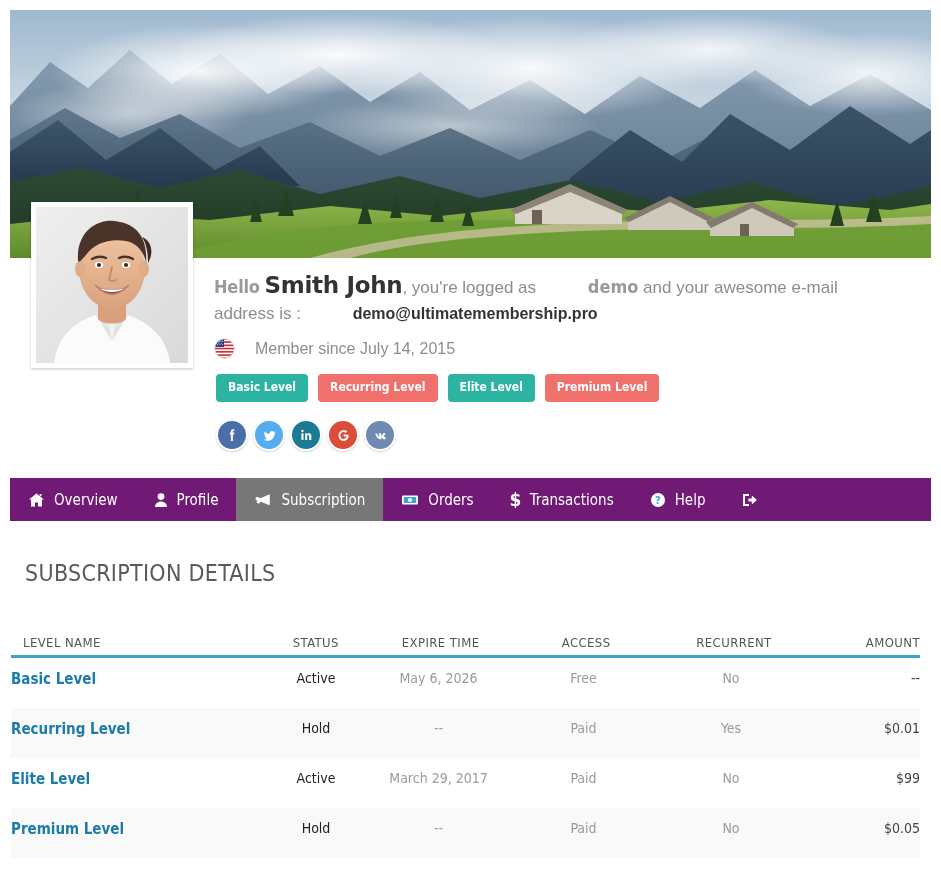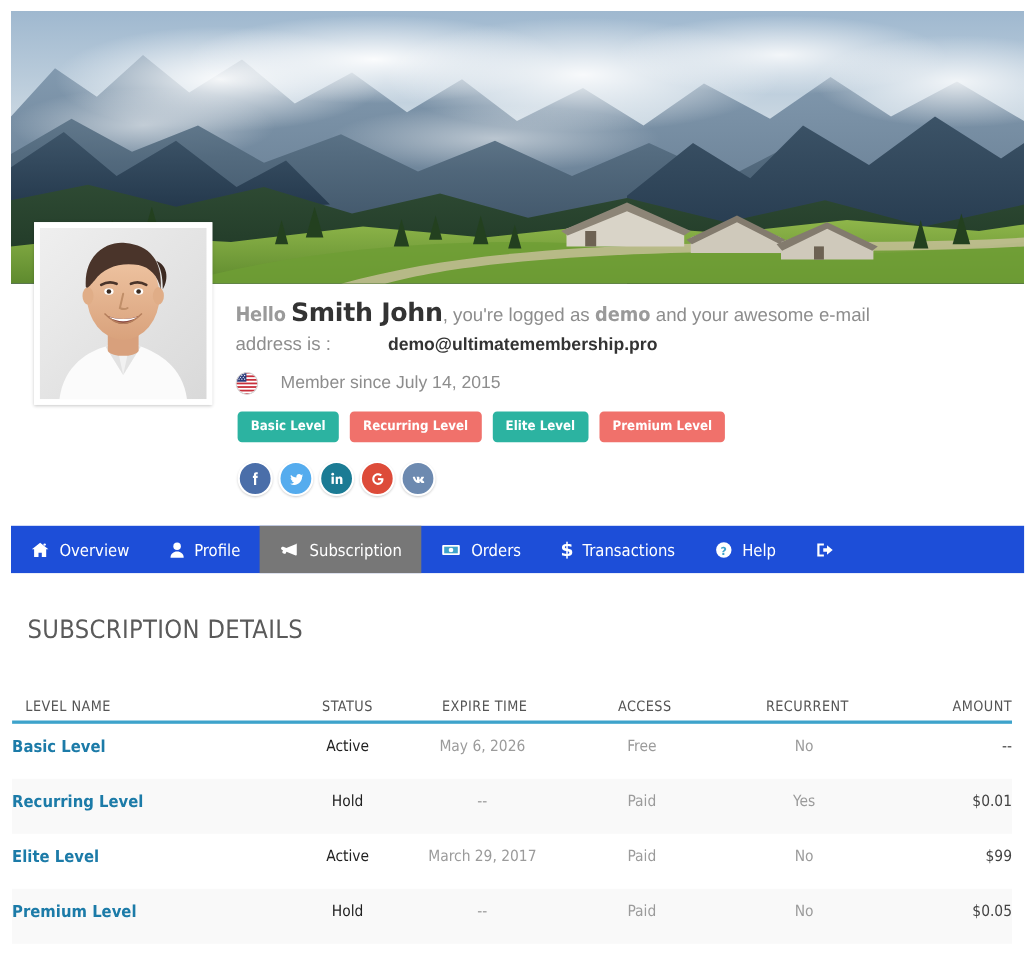--- a/index.html
+++ b/index.html
@@ -43,21 +43,21 @@
   .greet-hello {
     font-family: "DejaVu Sans Condensed", "Liberation Sans Narrow", "Liberation Sans", sans-serif;
     font-weight: 700; font-size: 18px; color: #9a9a9a; letter-spacing: -.2px;
   }
   .greet-name {
     font-family: "DejaVu Sans", "Liberation Sans", sans-serif;
     font-weight: 700; font-size: 23px; color: #333333; letter-spacing: -.3px;
   }
   .greet-user {
     font-family: "DejaVu Sans Condensed", "Liberation Sans Narrow", "Liberation Sans", sans-serif;
-    font-weight: 700; font-size: 18px; color: #9a9a9a;
+    font-weight: 700; font-size: 18px; color: #9a9a9a; margin-left: 47px;
   }
   .greet-email {
     font-weight: 700; color: #333333; font-size: 16px; margin-left: 47px;
   }
   .member-row {
     margin-top: 11px;
     font-size: 16px; color: #8d8d8d;
     display: flex; align-items: center; gap: 20px;
   }
   .flag-icon { width: 21px; height: 21px; display: block; border-radius: 50%; }
@@ -374,21 +374,21 @@
         <path d="M8.6 7.5v2.1h3c-.1.8-.9 2.3-3 2.3-1.8 0-3.3-1.5-3.3-3.4S6.8 5.1 8.6 5.1c1 0 1.7.4 2.1.8l1.5-1.4C11.3 3.7 10.1 3.2 8.6 3.2 5.7 3.2 3.4 5.6 3.4 8.5s2.3 5.3 5.2 5.3c3 0 5-2.1 5-5.1 0-.3 0-.6-.1-.9z" fill="#ffffff"></path>
       </svg>
   </a>
   <a class="soc" style="background: rgb(109, 138, 176);">
     <svg width="17" height="17" viewBox="0 0 17 17">
         <path d="M13.6 10.9c-.6-.6-1.3-1.1-1.6-1.3-.2-.1-.2-.3 0-.5.3-.4.8-1 1.1-1.5.3-.5.5-1 .3-1.2-.1-.1-.5-.1-.9-.1h-1c-.2 0-.4.1-.5.4-.2.6-.7 1.6-1.2 2.1-.3.3-.5.2-.5-.2V6.9c0-.4-.2-.6-.6-.6h-1.6c-.3 0-.5.2-.5.3 0 .3.4.3.5.9v1.8c0 .4-.1.5-.3.3-.4-.3-1.1-1.4-1.5-2.7-.1-.3-.2-.4-.5-.4h-1c-.5 0-.6.2-.5.5.3 1.2 2 4.7 4.8 5.2h1c.3 0 .4-.2.4-.4v-.9c0-.3.2-.4.5-.2.4.3 1 1 1.3 1.3.2.2.4.2.6.2h1.3c.5 0 .5-.3.4-.5z" fill="#ffffff"></path>
       </svg>
   </a>
 </div>
 
-<nav class="navbar" style="background: #1d4ed8;">
+<nav class="navbar" style="background: #701a75;">
   <div class="nav-item">
     <span class="nav-ico">
         <svg width="17" height="16" viewBox="0 0 17 16">
           <path d="M8.5 1.5 1 7.4h2v7h4v-4h3v4h4v-7h2z"></path>
           <circle cx="12.6" cy="3.1" r="1.1"></circle>
         </svg>
       </span>
     <span>Overview</span>
   </div>
   <div class="nav-item">

